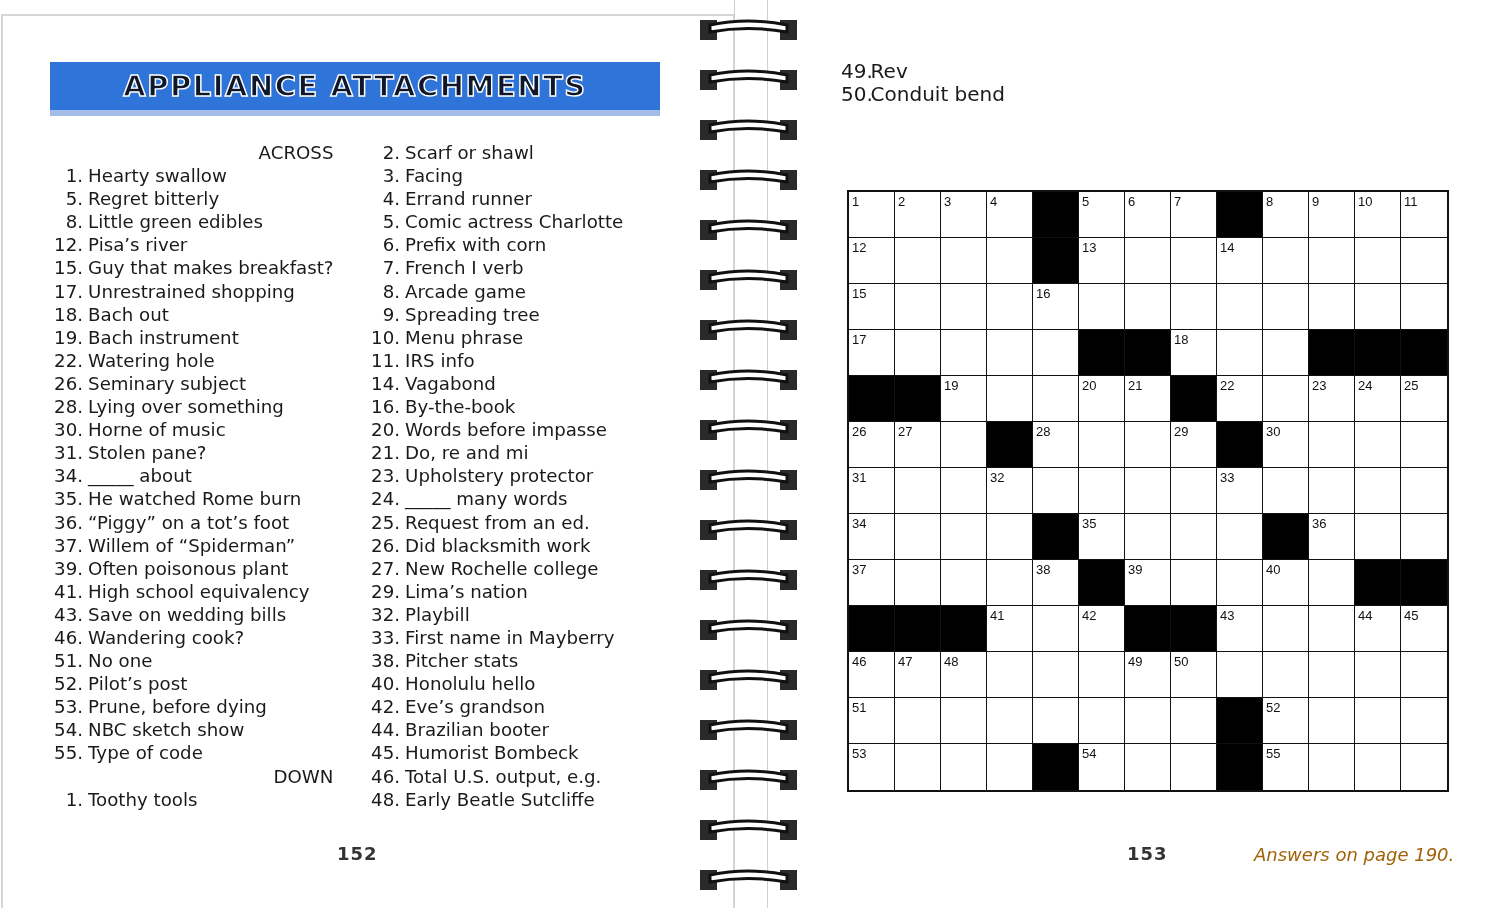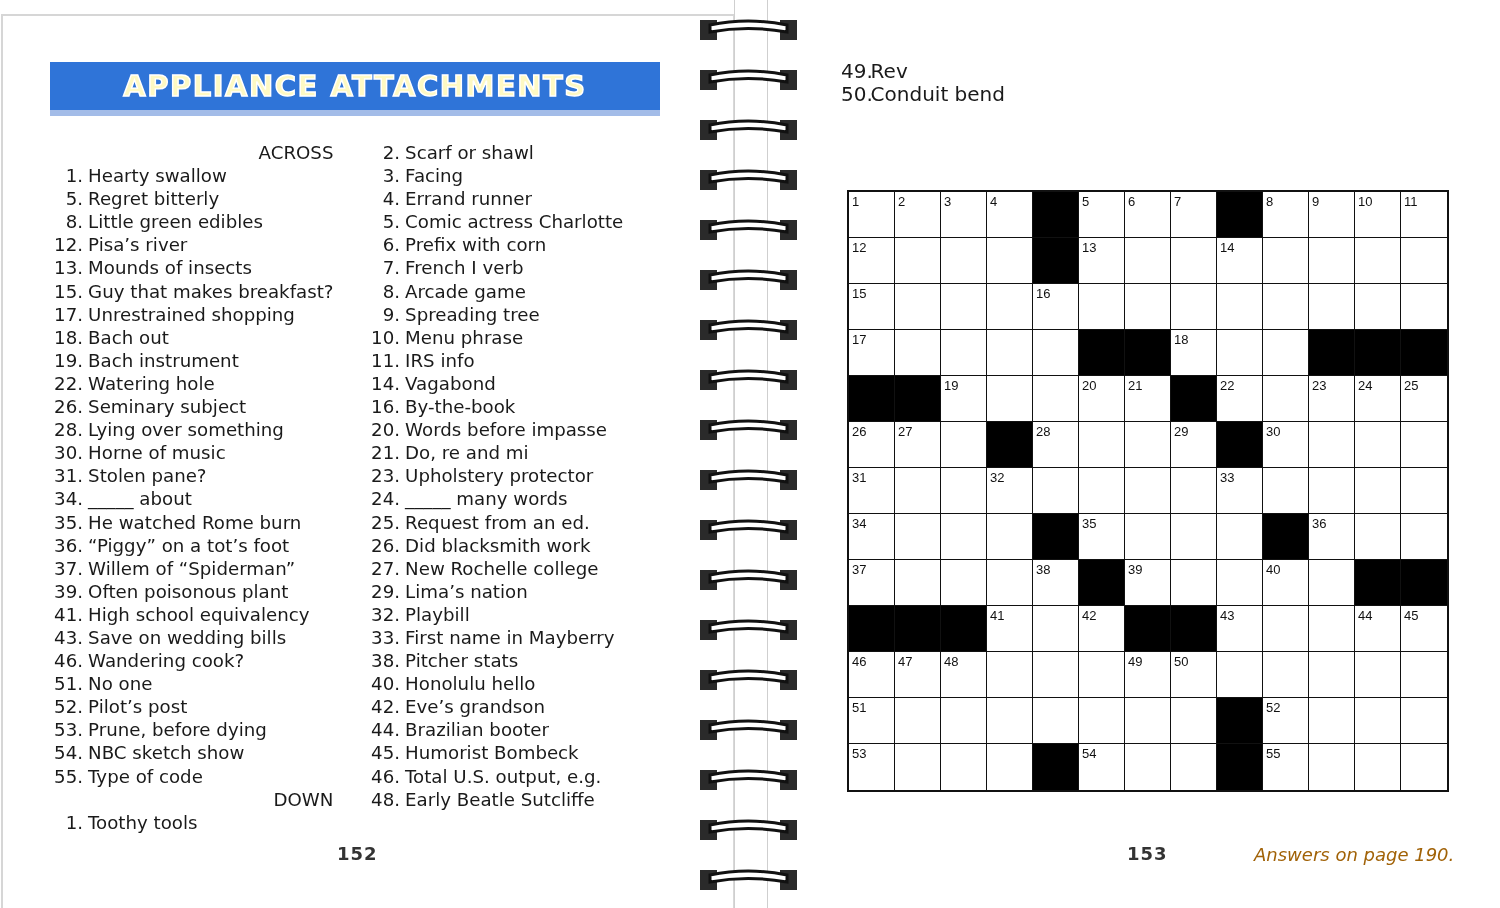--- a/index.html
+++ b/index.html
@@ -5,21 +5,21 @@
   html, body { margin:0; padding:0; }
   body { width:1500px; height:908px; background:#ffffff; position:relative; overflow:hidden;
          font-family:"DejaVu Sans", sans-serif; color:#1a1a1a; }
   .page-left { position:absolute; left:1px; top:14px; width:733px; height:900px;
                border-left:2px solid #d6d6d6; border-top:2px solid #d6d6d6; border-right:1px solid #d8d8d8; box-sizing:border-box; background:#fff; }
   .page-right { position:absolute; left:767px; top:0; width:733px; height:908px;
                 border-left:1px solid #d8d8d8; box-sizing:border-box; background:#fff; }
   .banner { position:absolute; left:50px; top:62px; width:610px; height:48px; background:#2f74d8;
             border-bottom:6px solid #a3bce8; display:flex; align-items:center; justify-content:center; }
   .banner-title { font-family:"DejaVu Sans", sans-serif; font-size:29px; letter-spacing:1.5px; font-weight:bold;
-                  color:#fef9c3; -webkit-text-stroke:1.4px #ffffff; text-shadow:0 0 0 #fff; }
+                  color:#0f172a; -webkit-text-stroke:1.4px #ffffff; text-shadow:0 0 0 #fff; }
   .clue-col { position:absolute; top:141px; font-size:18.2px; line-height:23.1px; }
   .clue-col.c1 { left:51px; }
   .clue-col.c2 { left:368px; }
   .clue { white-space:nowrap; display:flex; }
   .clue .num { display:inline-block; width:32px; text-align:right; }
   .clue .txt { margin-left:0.28em; }
   .heading { white-space:nowrap;text-align:right; }
   .top-clues { position:absolute; left:841px; top:60px; font-size:20px; line-height:23.1px; }
   .page-num { position:absolute; font-size:18px; color:#333; letter-spacing:1px; font-weight:bold; }
   .answers-note { position:absolute; left:1254px; top:844px; font-size:18px; font-style:italic; color:#a16207; }
@@ -188,24 +188,20 @@
     </div>
     <div class="clue">
       <span class="num">8.</span>
       <span class="txt">Little green edibles</span>
     </div>
     <div class="clue">
       <span class="num">12.</span>
       <span class="txt">Pisa’s river</span>
     </div>
     <div class="clue">
-      <span class="num">13.</span>
-      <span class="txt">Mounds of insects</span>
-    </div>
-    <div class="clue">
       <span class="num">15.</span>
       <span class="txt">Guy that makes breakfast?</span>
     </div>
     <div class="clue">
       <span class="num">17.</span>
       <span class="txt">Unrestrained shopping</span>
     </div>
     <div class="clue">
       <span class="num">18.</span>
       <span class="txt">Bach out</span>

